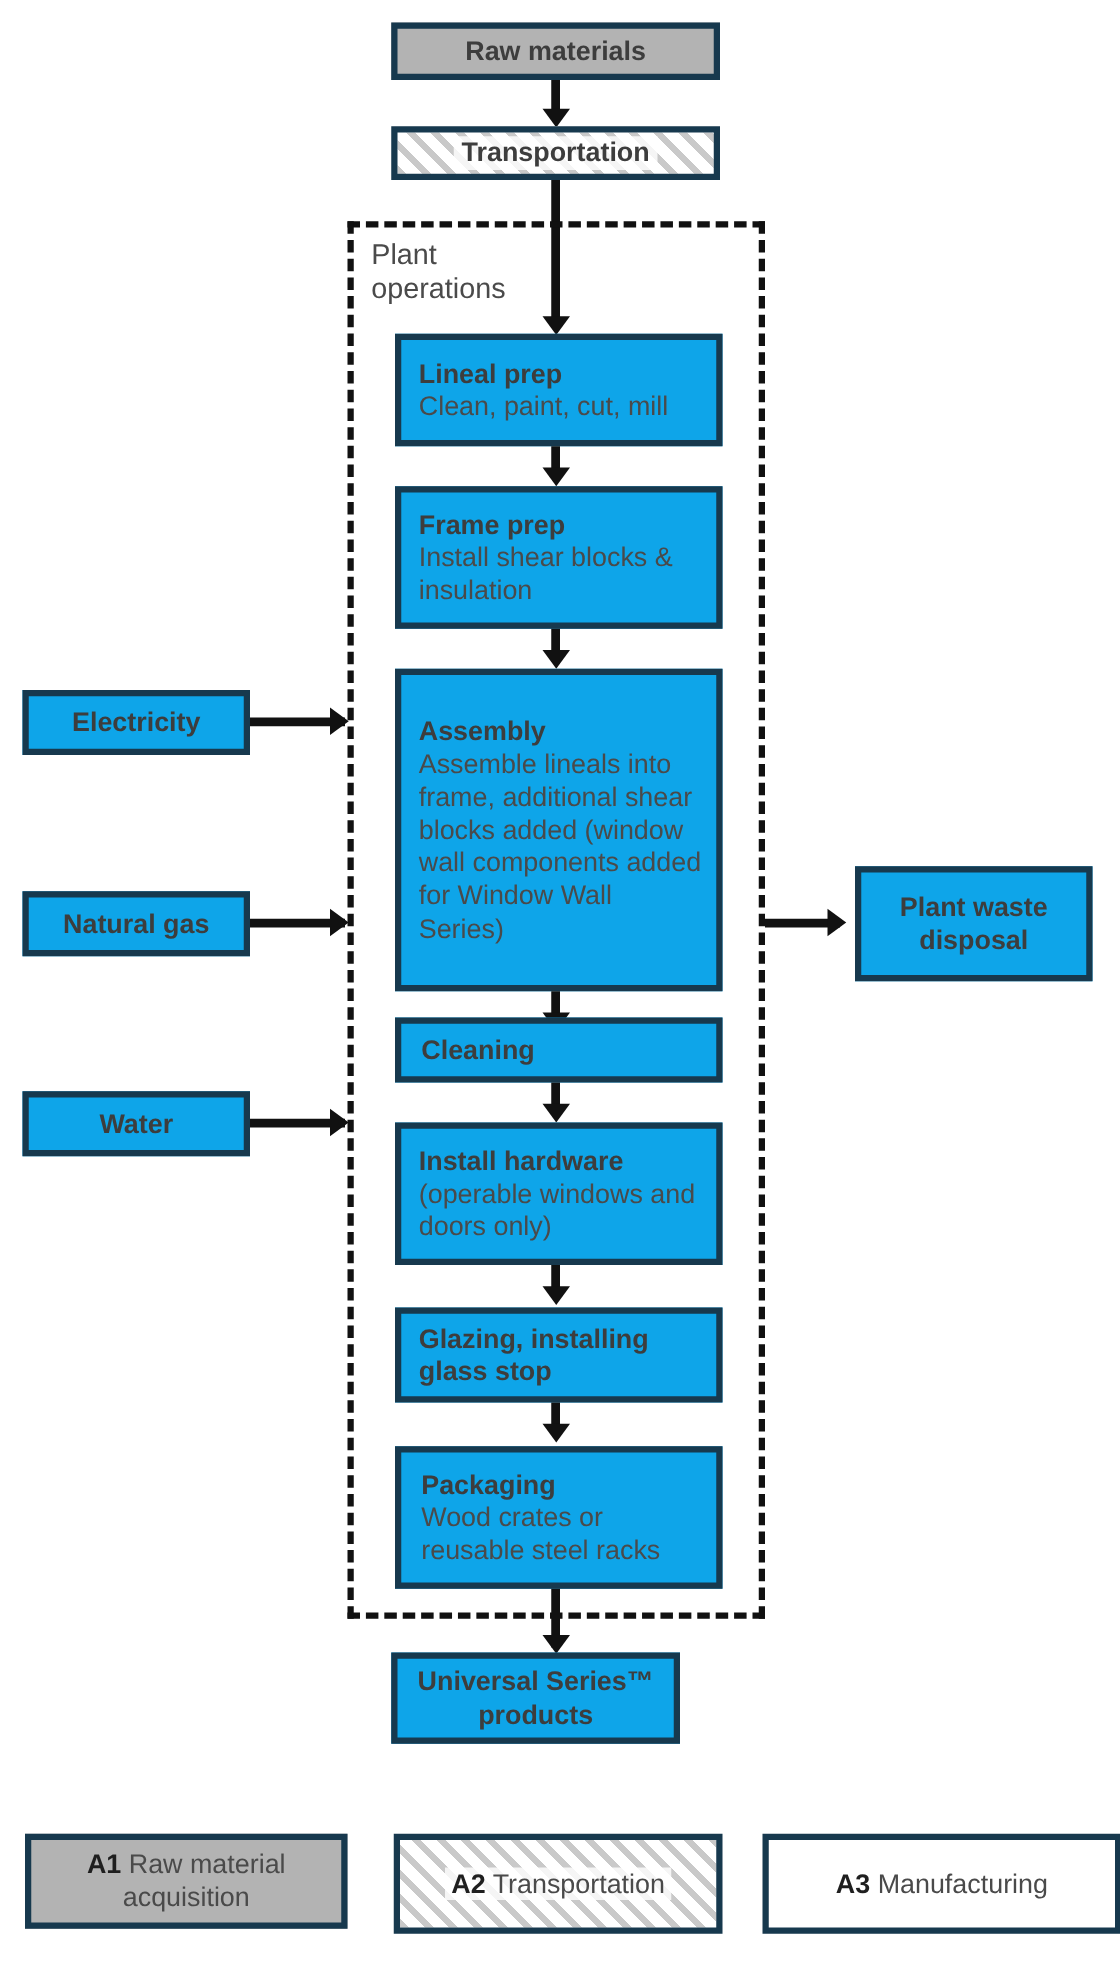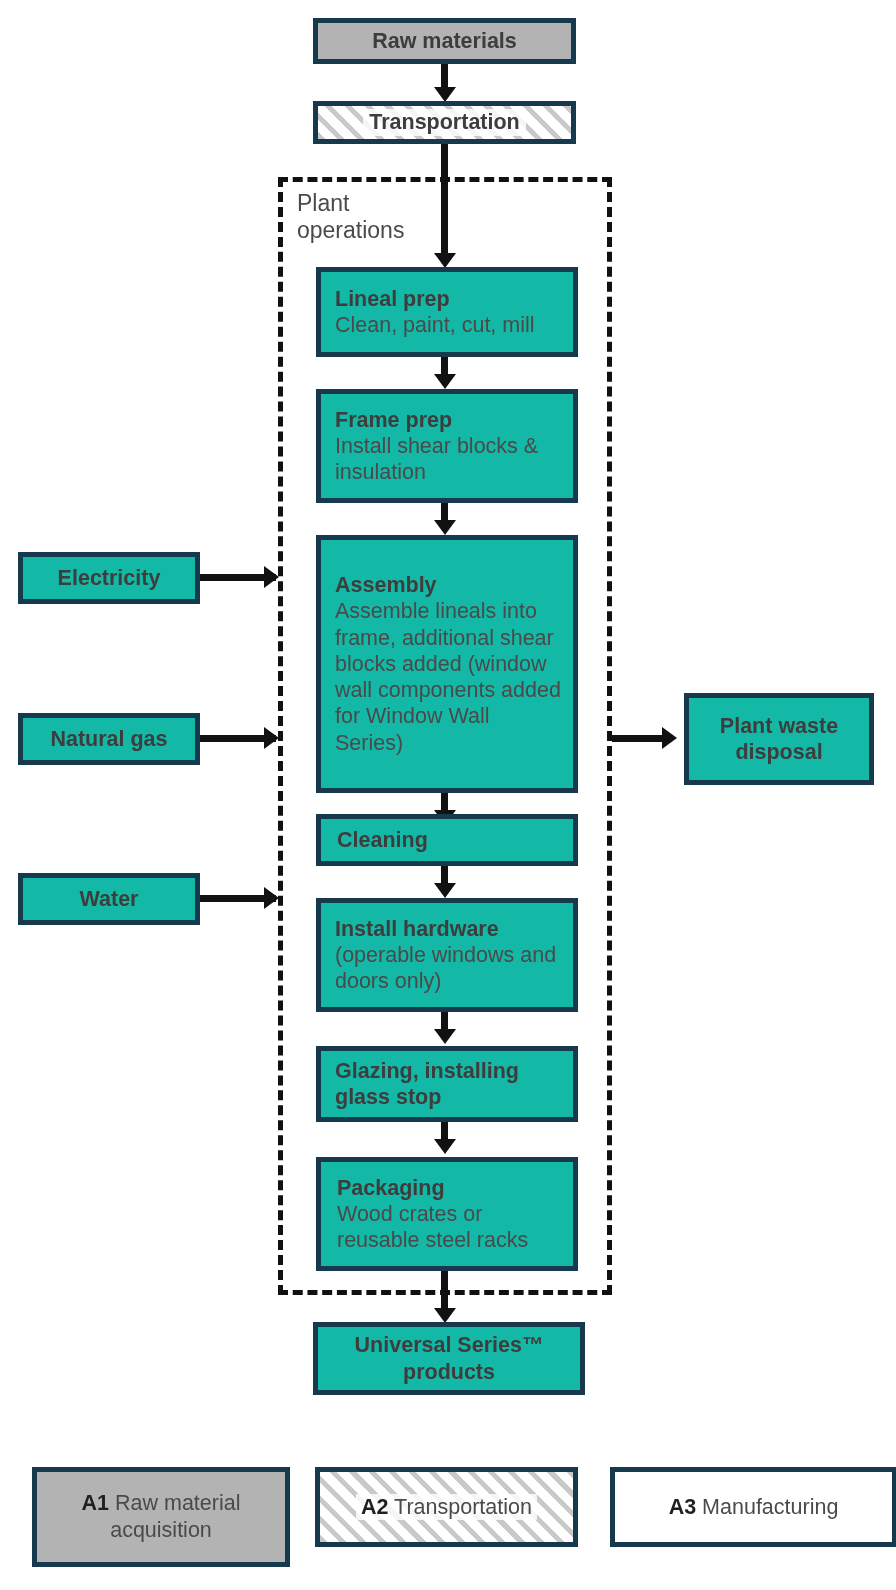--- a/index.html
+++ b/index.html
@@ -12,21 +12,21 @@
     position: relative;
     width: 896px;
     height: 1590px;
     overflow: hidden;
   }
 
   
   .node {
     position: absolute;
     border: 5px solid #17394e;
-    background: #14b8a6;
+    background: #0ea5e9;
     display: flex;
     flex-direction: column;
     justify-content: center;
     color: #4a4a4a;
     line-height: 1.22;
   }
   .node .ttl {
     font-weight: bold;
     color: #3d3d3d;
   }
@@ -185,21 +185,21 @@
   <div class="arrow-down" style="left:434px; top:1139px;"></div>
 
   <div class="node proc" style="left:316px; top:1157px; width:262px; height:114px;padding-left:16px;">
     <div class="ttl">Packaging</div>
     <div class="sub">Wood crates or reusable steel racks</div>
   </div>
 
   <div class="vline" style="left:441px; top:1271px; width:7px; height:47px;"></div>
   <div class="arrow-down" style="left:434px; top:1308px;"></div>
 
-  <div class="node ctr" style="left:313px; top:1322px; width:272px; height:73px;">
+  <div class="node ctr" style="left:313px; top:1322px; width:231px; height:73px;">
     <div class="ttl">Universal Series™</div>
     <div class="ttl">products</div>
   </div>
 
   <div class="node ctr" style="left:18px; top:552px; width:182px; height:52px;">
     <div class="ttl">Electricity</div>
   </div>
   <div class="hline" style="left:200px; top:574px; width:76px; height:7px;"></div>
   <div class="arrow-right" style="left:264px; top:566px;"></div>
 
@@ -215,21 +215,21 @@
   <div class="hline" style="left:200px; top:895px; width:76px; height:7px;"></div>
   <div class="arrow-right" style="left:264px; top:887px;"></div>
 
   <div class="hline" style="left:612px; top:735px; width:60px; height:7px;"></div>
   <div class="arrow-right" style="left:662px; top:727px;"></div>
   <div class="node ctr" style="left:684px; top:693px; width:190px; height:92px;">
     <div class="ttl">Plant waste</div>
     <div class="ttl">disposal</div>
   </div>
 
-  <div class="legend-box fill-gray" style="left:32px; top:1467px; width:258px; height:100px;">
+  <div class="legend-box fill-gray" style="left:20px; top:1467px; width:258px; height:76px;">
     <div>
       <b>A1</b>
       <span>Raw material acquisition</span>
     </div>
   </div>
 
   <div class="legend-box fill-hatch" style="left:315px; top:1467px; width:263px; height:80px;">
     <div style="background:rgba(255,255,255,0.82); padding:0 5px;">
       <b>A2</b>
       <span>Transportation</span>

